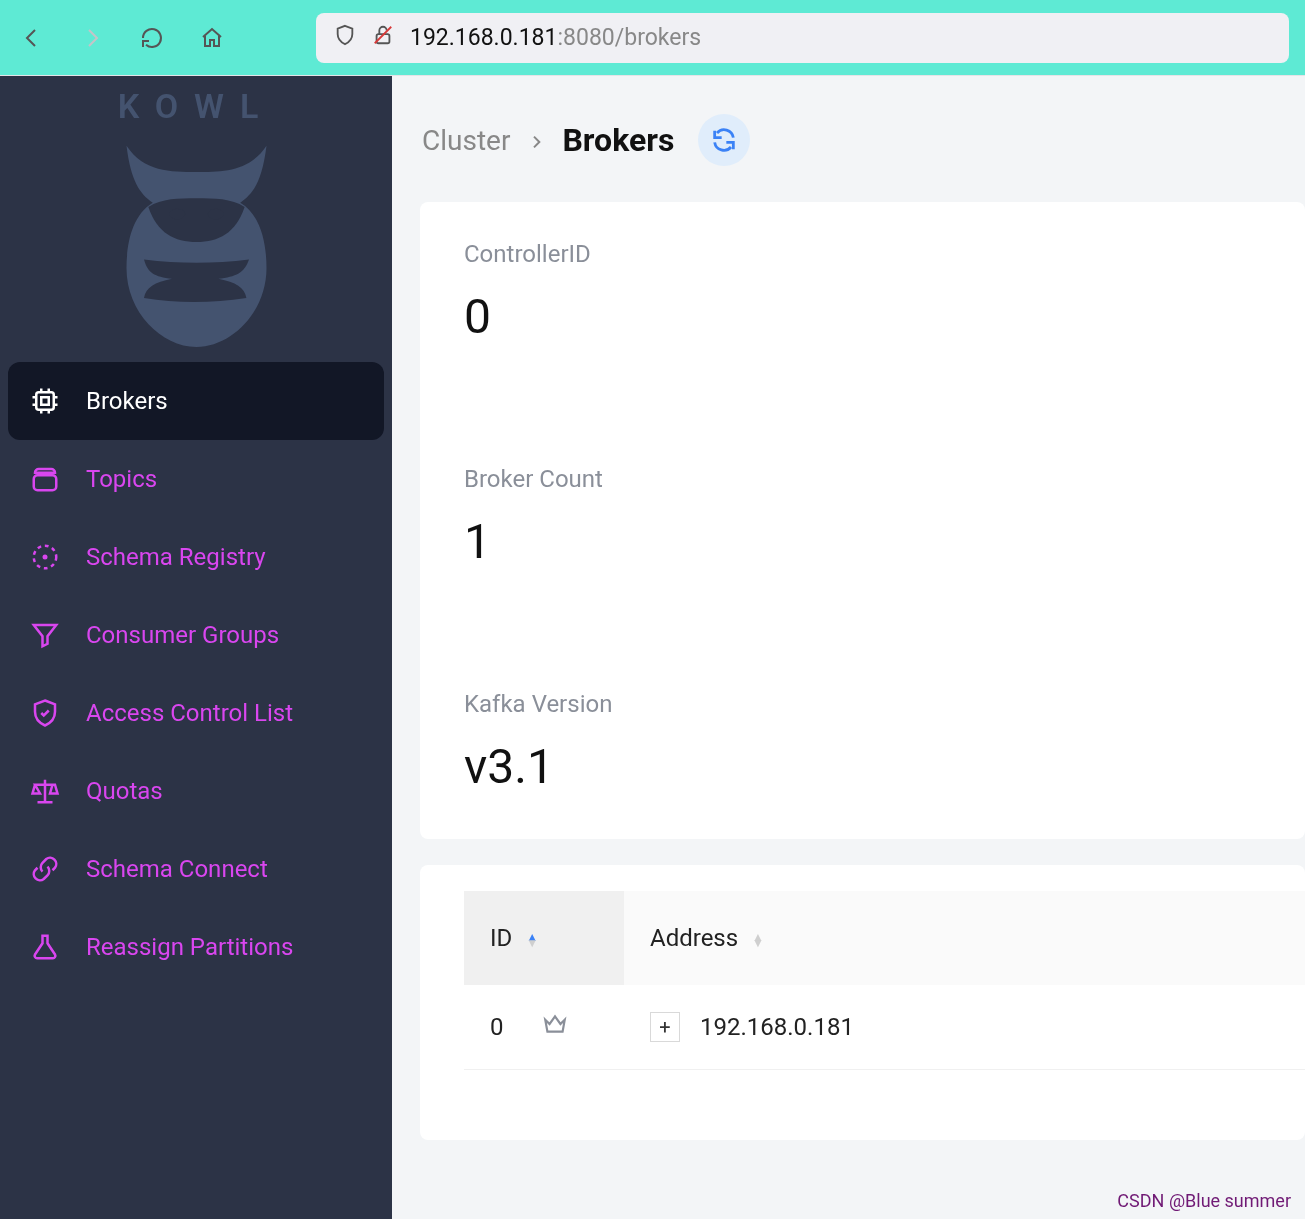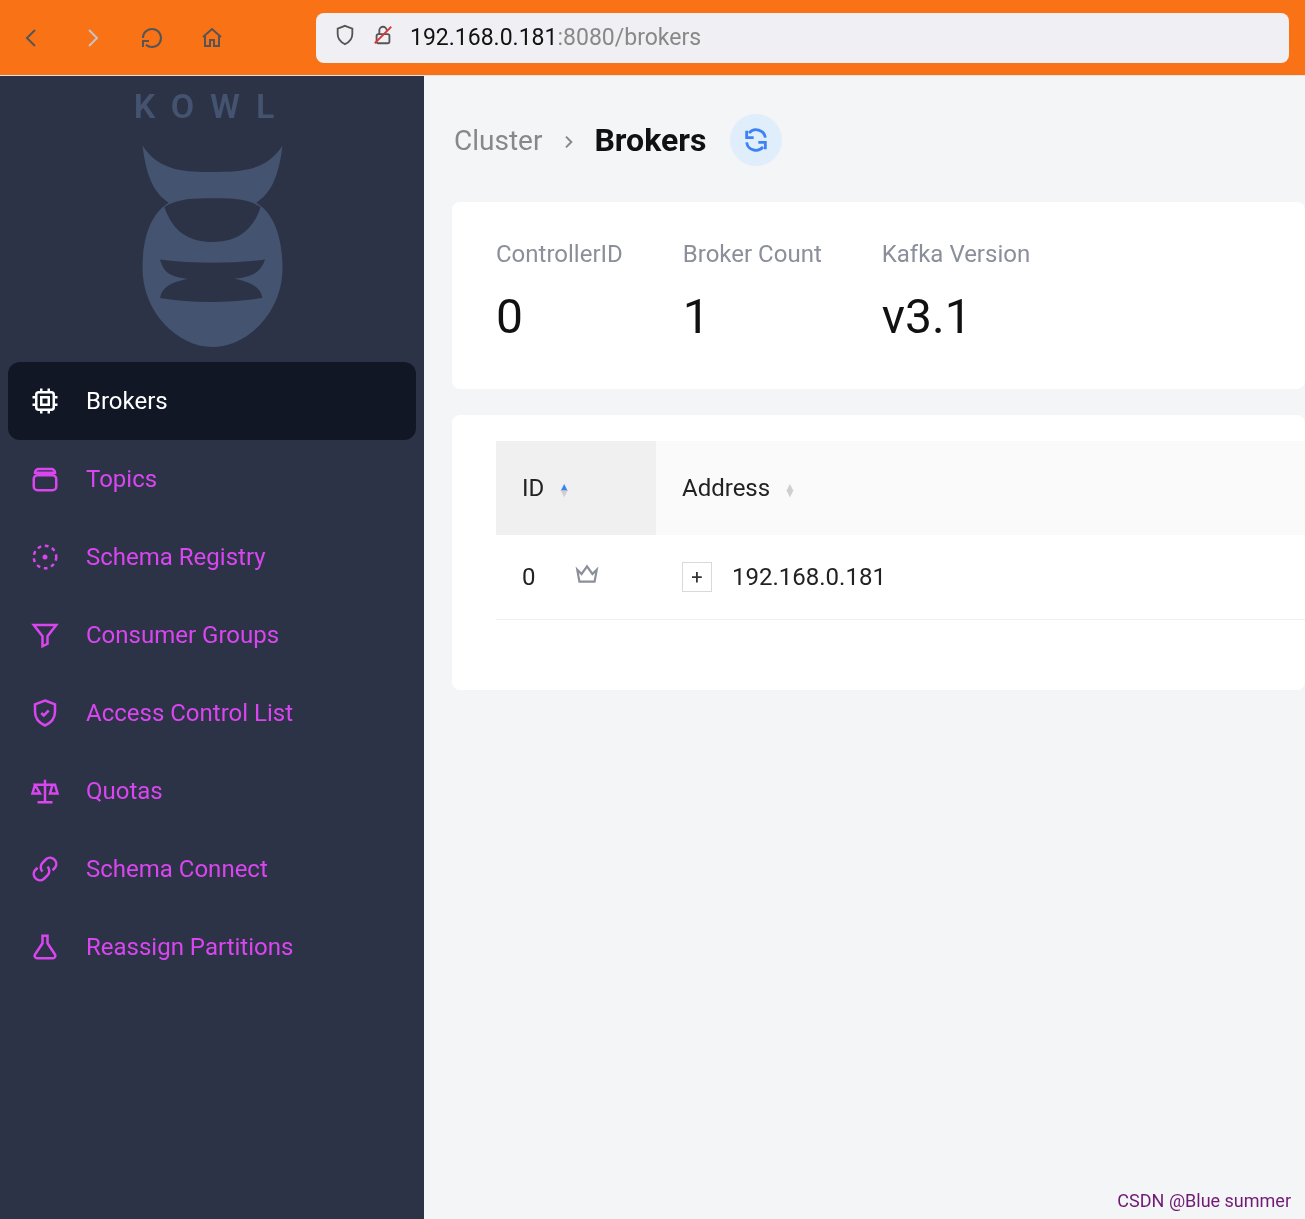--- a/index.html
+++ b/index.html
@@ -1,49 +1,49 @@
 <!DOCTYPE html>
 <html><head>
 <meta charset="utf-8">
 <style>
   * { box-sizing: border-box; margin: 0; padding: 0; font-family: -apple-system, BlinkMacSystemFont, "Segoe UI", Roboto, sans-serif; }
   body { width: 1305px; height: 1219px; background: #fff; overflow: hidden; }
 
   
-  .browser-bar { height: 76px; background: #f97316; display: flex; align-items: center; padding: 12px 16px; gap: 28px; border-bottom: 1px solid #e4e4e7; }
+  .browser-bar { height: 76px; background: #5eead4; display: flex; align-items: center; padding: 12px 16px; gap: 28px; border-bottom: 1px solid #e4e4e7; }
   .nav-btn { width: 32px; height: 32px; display: flex; align-items: center; justify-content: center; color: #555; }
   .nav-btn.disabled { color: #c4c4c8; }
   .nav-btn svg { width: 24px; height: 24px; }
   .url-bar { flex: 1; margin-left: 60px; height: 50px; background: #f0f0f4; border-radius: 8px; display: flex; align-items: center; padding: 0 18px; gap: 16px; color: #333; font-size: 23px; }
   .url-bar .url-host { color: #111; }
   .url-bar .url-path { color: #888; }
 
   .app { display: flex; height: calc(1219px - 76px); }
 
   
-  .sidebar { width: 424px; background: #2c3346; color: #a9b1c7; display: flex; flex-direction: column; padding-top: 10px; }
+  .sidebar { width: 392px; background: #2c3346; color: #a9b1c7; display: flex; flex-direction: column; padding-top: 10px; }
   .logo-wrap { display: flex; flex-direction: column; align-items: center; padding: 0 40px 10px; }
   .brand-text { font-size: 34px; font-weight: 600; letter-spacing: 16px; color: #44536f; margin-bottom: 6px; }
   .owl { width: 175px; height: 220px; }
 
   .menu { list-style: none; padding: 0 8px; }
   .menu-item { display: flex; align-items: center; gap: 26px; padding: 24px 22px; border-radius: 12px; font-size: 24px; color: #d946ef; cursor: pointer; }
   .menu-item.active { background: #121726; color: #ffffff; }
   .menu-item .mi-icon { width: 30px; height: 30px; display: flex; align-items: center; justify-content: center; flex-shrink: 0; }
   .menu-item .mi-icon svg { width: 30px; height: 30px; }
 
   
   .main { flex: 1; background: #f3f5f7; padding: 38px 0 0 28px; position: relative; }
   .breadcrumb { display: flex; align-items: center; gap: 18px; font-size: 28px; color: #888; margin-bottom: 36px; padding-left: 2px; }
   .breadcrumb .current { color: #111; font-weight: 700; font-size: 32px; }
   .refresh { width: 52px; height: 52px; border-radius: 50%; background: #e0edfb; display: flex; align-items: center; justify-content: center; color: #3b82f6; margin-left: 6px; cursor: pointer; }
   .refresh svg { width: 28px; height: 28px; }
 
   .card { background: #fff; border-radius: 8px; margin-bottom: 26px; }
-  .stats { display: flex; padding: 38px 44px 44px; gap: 60px; }
+  .stats { display: flex; padding: 38px 44px 44px; gap: 120px; flex-direction: column; }
   .stat-label { font-size: 24px; color: #8a8f99; margin-bottom: 20px; }
   .stat-value { font-size: 48px; color: #111; font-weight: 400; }
 
   .table-card { padding: 26px 0 70px 44px; }
   table { width: 100%; border-collapse: collapse; }
   thead th { text-align: left; font-weight: 400; font-size: 24px; color: #222; padding: 33px 26px; background: #fafafa; }
   thead th.idcol { width: 160px; background: #f0f0f0; }
   .sort-arrows { display: inline-flex; flex-direction: column; margin-left: 8px; vertical-align: middle; line-height: 6px; font-size: 12px; }
   .sort-arrows .up { color: #3b82f6; }
   .sort-arrows .down { color: #cfcfcf; }

